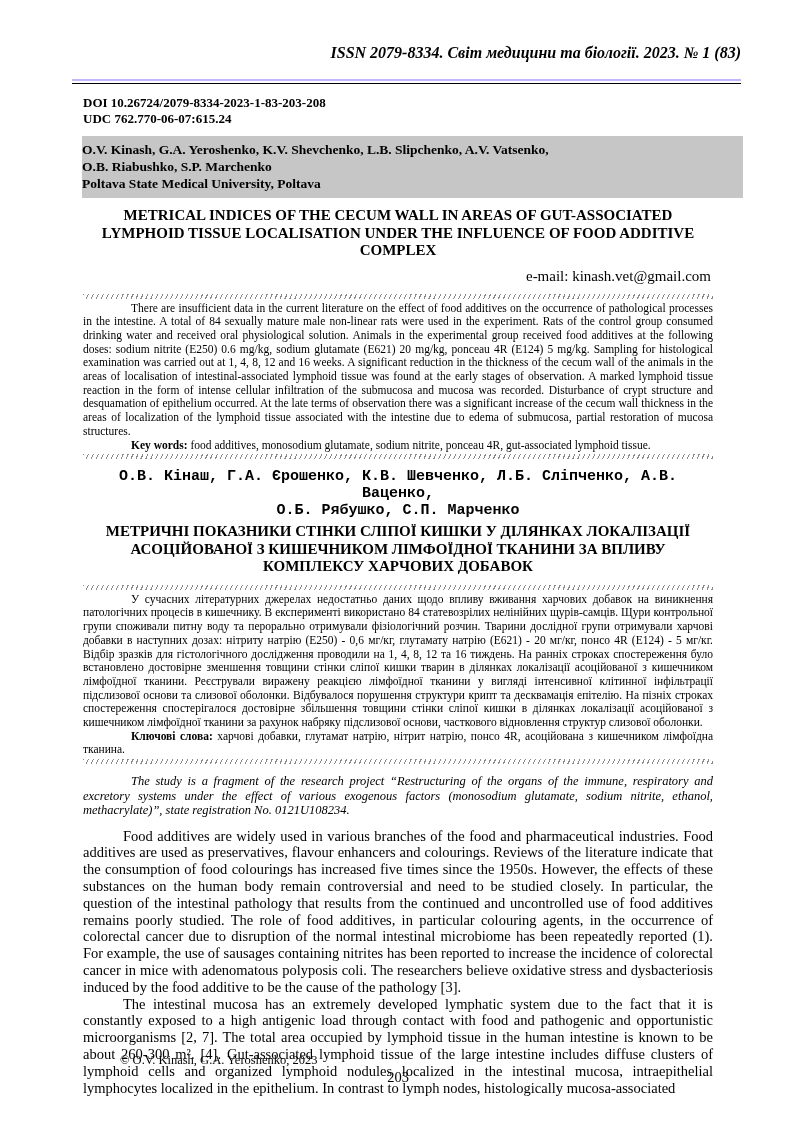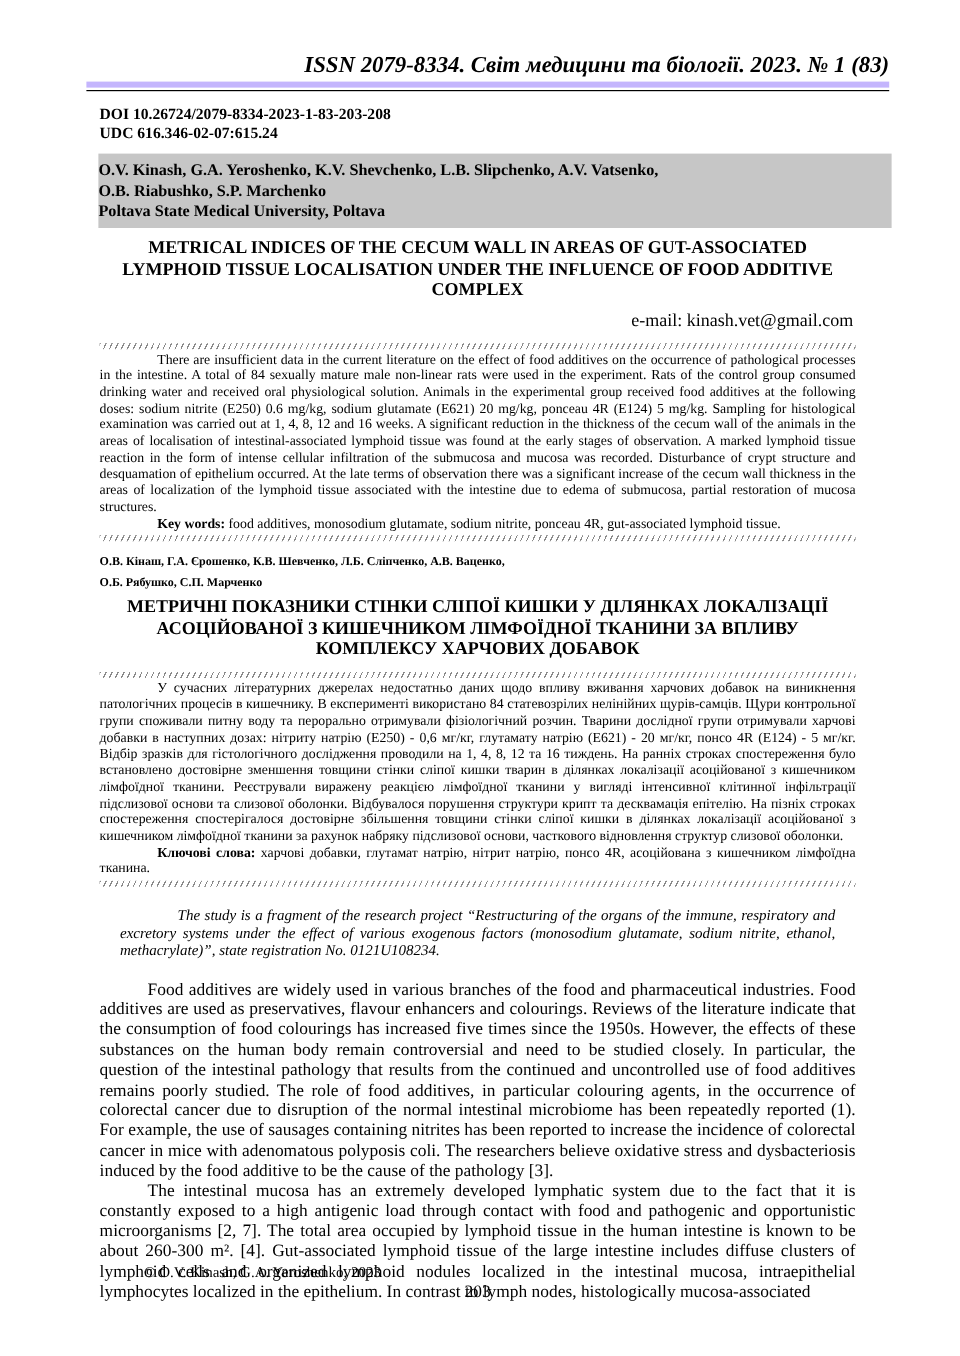--- a/index.html
+++ b/index.html
@@ -7,25 +7,25 @@
     position:relative;
     width:800px;height:1130px;
     background:#ffffff;
     font-family:"Liberation Serif","DejaVu Serif",serif;
     color:#000;
     box-sizing:border-box;
     padding:44px 87px 0 83px;
     overflow:hidden;
   }
   .issn{
-    font-size:19px;font-weight:bold;font-style:italic;
+    font-size:16px;font-weight:bold;font-style:italic;
     text-align:right;
-    padding-bottom:2px;
+    padding-bottom:17px;
     margin:0 -28px 0 -11px;
-    border-bottom:5px solid #c4b5fd;
+    border-bottom:2px solid #c4b5fd;
   }
   .issn-rule{
     height:1px;background:#000;
     margin:2px -28px 0 -11px;
   }
   .doi-block{margin-top:11px;font-size:13px;font-weight:bold;line-height:15.5px;}
   .doi-block div{margin:0;}
   .authors-box{
     margin:10px -30px 0 -1px;
     background:#c6c6c6;
@@ -58,39 +58,41 @@
     margin-top:3px;
     font-size:11.5px;
     line-height:13.7px;
     text-align:justify;
   }
   .abstract .first{ text-indent:48px; margin:0;}
   .abstract .kw{ text-indent:48px; margin:0;}
   .bold{font-weight:bold;}
   .authors-uk{
     margin-top:9px;
+    text-align:center;
     font-weight:bold;
-    font-size:10px;
+    font-size:15px;
     line-height:17px;
+    font-family:Liberation Mono, monospace;
   }
   .title-uk{
     margin-top:4px;
     text-align:center;
     font-weight:bold;
     font-size:15px;
     line-height:17.5px;
   }
   .note{
     margin-top:10px;
     font-style:italic;
     font-size:12.5px;
     line-height:14.5px;
     text-align:justify;
   }
-  .note p{margin:17px;text-indent:48px;}
+  .note p{margin:0;text-indent:48px;}
   .body-text{
     margin-top:10px;
     font-size:14.5px;
     line-height:16.8px;
     text-align:justify;
   }
   .body-text p{margin:0;text-indent:40px;}
   .footer{
     position:absolute;
     left:83px;right:87px;top:1053px;
@@ -106,21 +108,21 @@
 </head>
 <body>
 
 <div class="page">
 
   <div class="issn">ISSN 2079-8334. Світ медицини та біології. 2023. № 1 (83)</div>
   <div class="issn-rule"></div>
 
   <div class="doi-block">
     <div>DOI 10.26724/2079-8334-2023-1-83-203-208</div>
-    <div>UDC 616.346-02-07:615.24</div>
+    <div>UDC 762.770-06-07:615.24</div>
   </div>
 
   <div class="authors-box">
     <div>O.V. Kinash, G.A. Yeroshenko, K.V. Shevchenko, L.B. Slipchenko, A.V. Vatsenko,</div>
     <div>O.B. Riabushko, S.P. Marchenko</div>
     <div>Poltava State Medical University, Poltava</div>
   </div>
 
   <div class="title-en">METRICAL INDICES OF THE CECUM WALL IN AREAS OF GUT-ASSOCIATED LYMPHOID TISSUE LOCALISATION UNDER THE INFLUENCE OF FOOD ADDITIVE COMPLEX</div>
 

